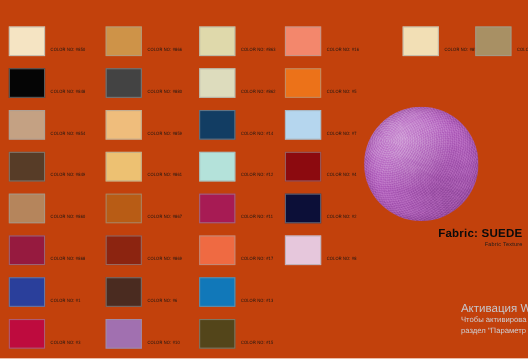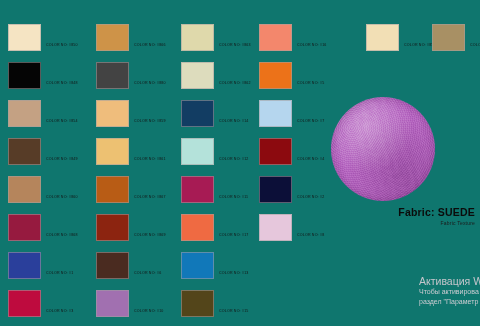--- a/index.html
+++ b/index.html
@@ -13,21 +13,21 @@
     height: 326px;
     position: relative;
     overflow: hidden;
     font-family: "Liberation Sans", sans-serif;
     background: #ffffff;
   }
 
   #chart-root {
     position: absolute;
     inset: 0;
-    background: #0f766e;
+    background: #c2410c;
   }
 
   
   .swatch-grid {
     position: absolute;
     left: 0;
     top: 0;
     width: 480px;
     height: 326px;
   }

